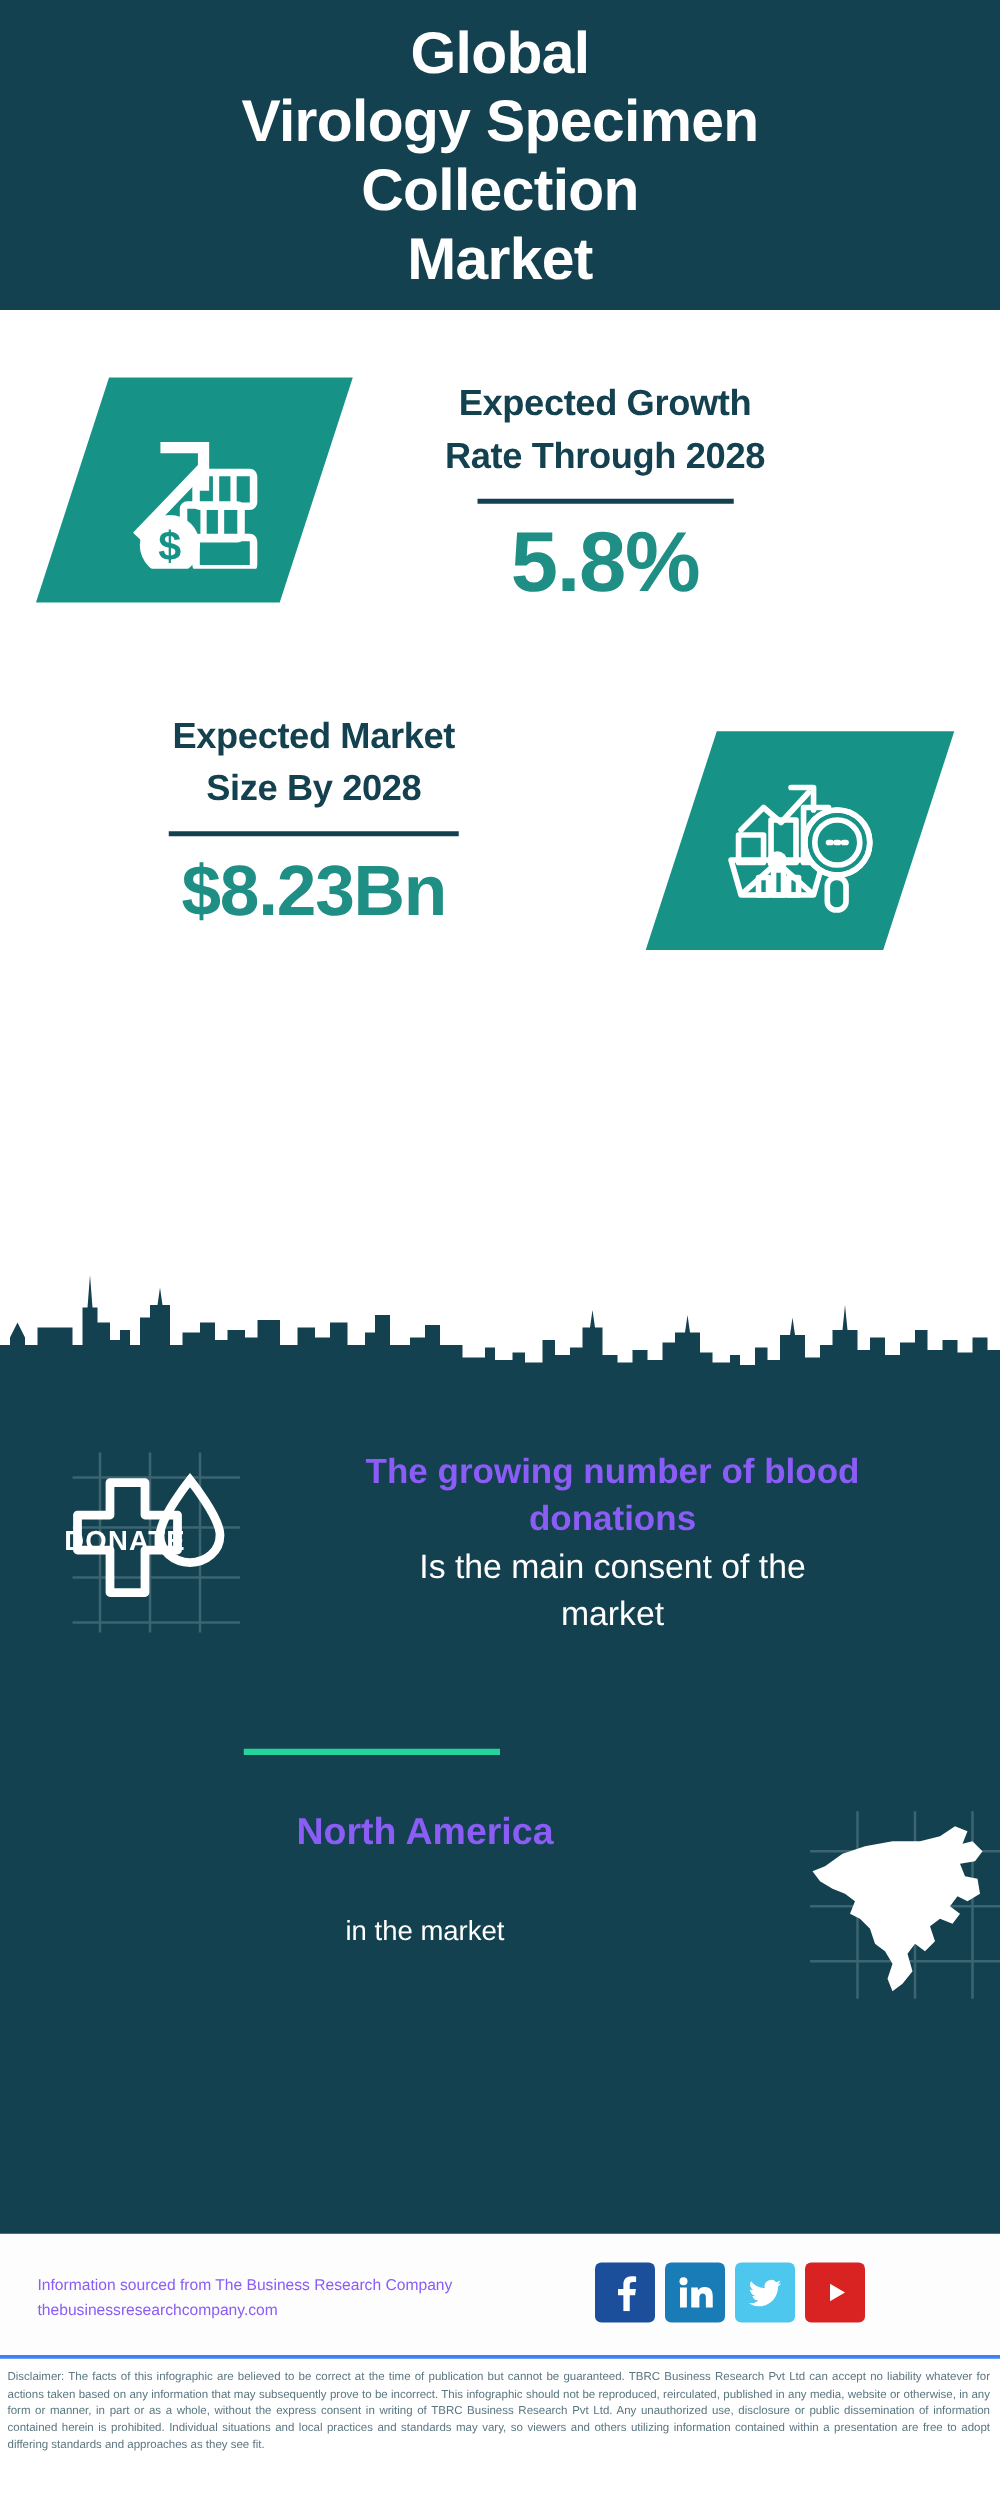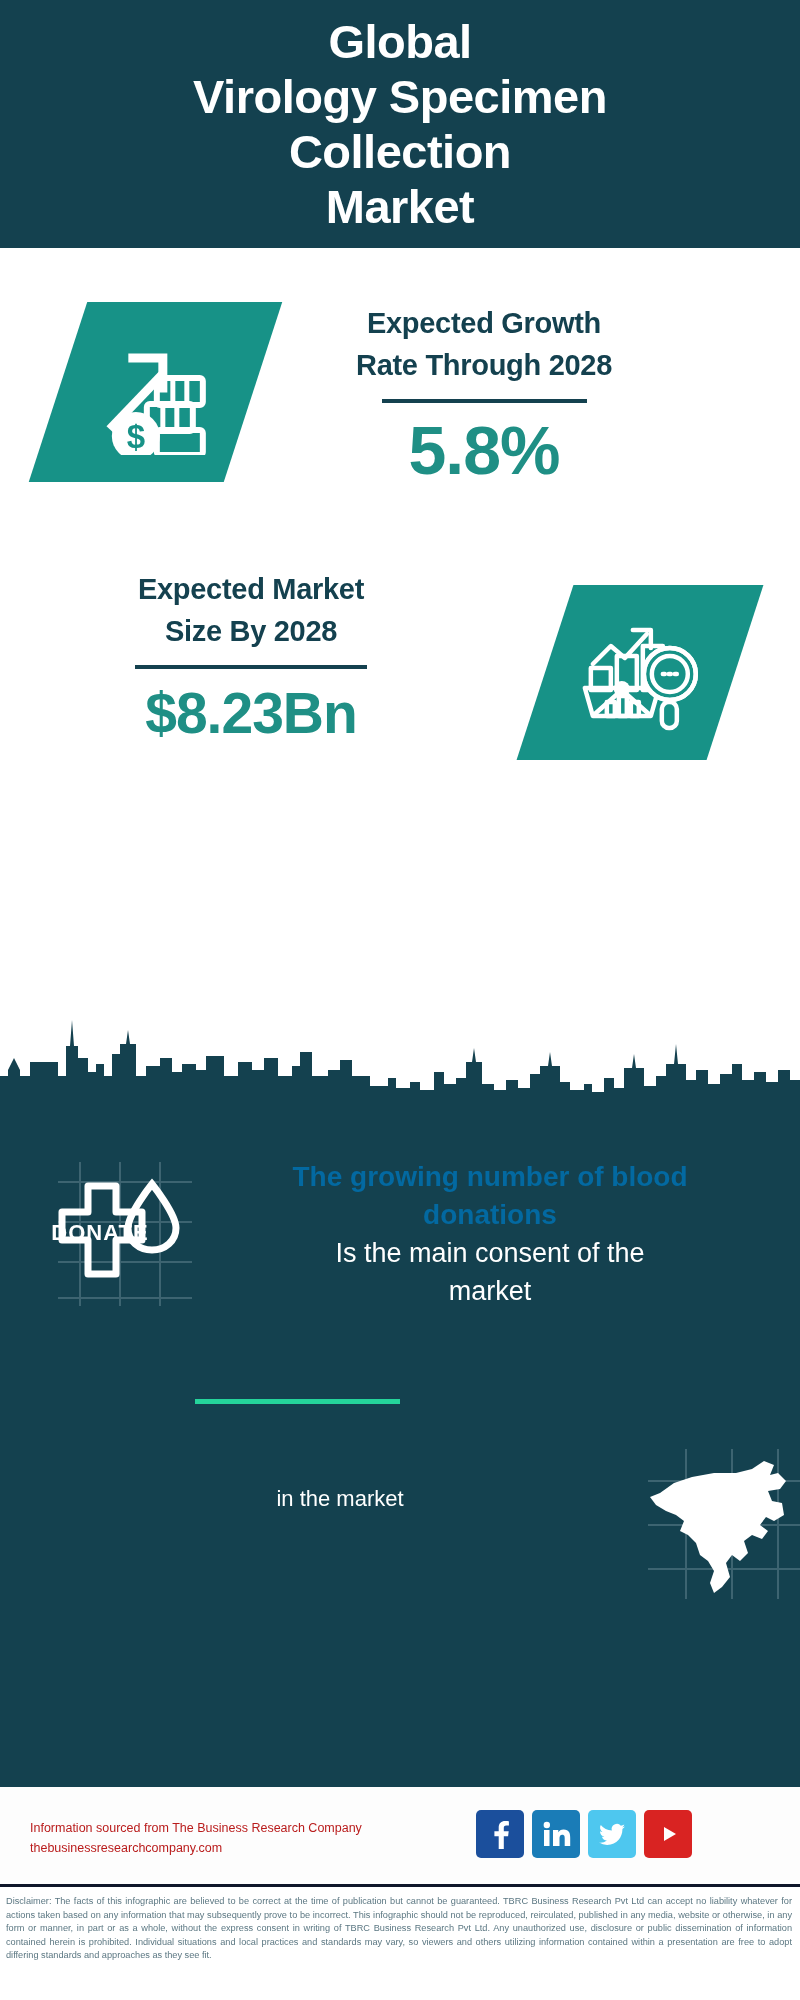--- a/index.html
+++ b/index.html
@@ -73,53 +73,53 @@
   .dark-lower2 {
     position:absolute; left:0; top:1388px; width:800px; height:396px;
     background:#14414f;
   }
   .driver-icon { position:absolute; left:40px; top:1148px; width:160px; height:160px; }
   .driver-text {
     position:absolute; left:205px; top:1158px; width:570px;
     text-align:center;
   }
   .accent-head {
-    color:#0369a1; font-size:28px; font-weight:bold; line-height:38px;
+    color:#8b5cf6; font-size:28px; font-weight:bold; line-height:38px;
   }
   .sub-line {
     color:#ffffff; font-size:27px; line-height:38px; font-weight:normal;
   }
 
   .mid-rule {
     position:absolute; left:195px; top:1399px; width:205px; height:5px;
     background:#25d49b;
   }
   .region-text { position:absolute; left:50px; top:1443px; width:580px; text-align:center; }
   .region-map { position:absolute; left:640px; top:1443px; width:180px; height:160px; }
 
   
   .footer-bar {
     position:absolute; left:0; top:1784px; width:800px; height:100px;
     background:#fdfdfd; border-top:3px solid #14414f;
   }
   .source-text {
     position:absolute; left:30px; top:1818px; width:380px;
   }
-  .source-line { color:#b91c1c; font-size:12.5px; line-height:20px; }
+  .source-line { color:#8b5cf6; font-size:12.5px; line-height:20px; }
 
   .socials { position:absolute; left:476px; top:1810px; display:flex; gap:8px; }
   .soc { width:48px; height:48px; border-radius:5px; display:flex; align-items:center; justify-content:center; }
   .soc-fb { background:#1b4f9c; }
   .soc-li { background:#1a7cb7; }
   .soc-tw { background:#4ec7ef; }
   .soc-yt { background:#d92322; }
 
   .disclaimer {
     position:absolute; left:0; top:1884px; width:800px; height:116px;
-    background:#ffffff; border-top:3px solid #0f172a;
+    background:#ffffff; border-top:3px solid #3b82f6;
     padding:8px 8px 0 6px;
   }
   .disclaimer p {
     color:#5b7782; font-size:9.2px; line-height:13.6px;
     text-align:justify;
   }
 </style>
 </head>
 <body>
 
@@ -237,20 +237,21 @@
   <div class="driver-text">
     <div class="accent-head">The growing number of blood</div>
     <div class="accent-head">donations</div>
     <div class="sub-line">Is the main consent of the</div>
     <div class="sub-line">market</div>
   </div>
 
   <div class="mid-rule"></div>
 
   <div class="region-text">
+    <div class="accent-head" style="font-size:30px;line-height:46px;">North America</div>
     <div class="sub-line" style="font-size:22px;line-height:42px;margin-top:35px;">in the market</div>
   </div>
 
   <div class="region-map">
     <svg width="180" height="160" viewBox="0 0 180 160" fill="none">
       <g stroke="#3d6471" stroke-width="2">
         <line x1="8" y1="38" x2="176" y2="38"></line>
           <line x1="8" y1="82" x2="176" y2="82"></line>
         <line x1="8" y1="126" x2="176" y2="126"></line>
         <line x1="46" y1="6" x2="46" y2="156"></line>

